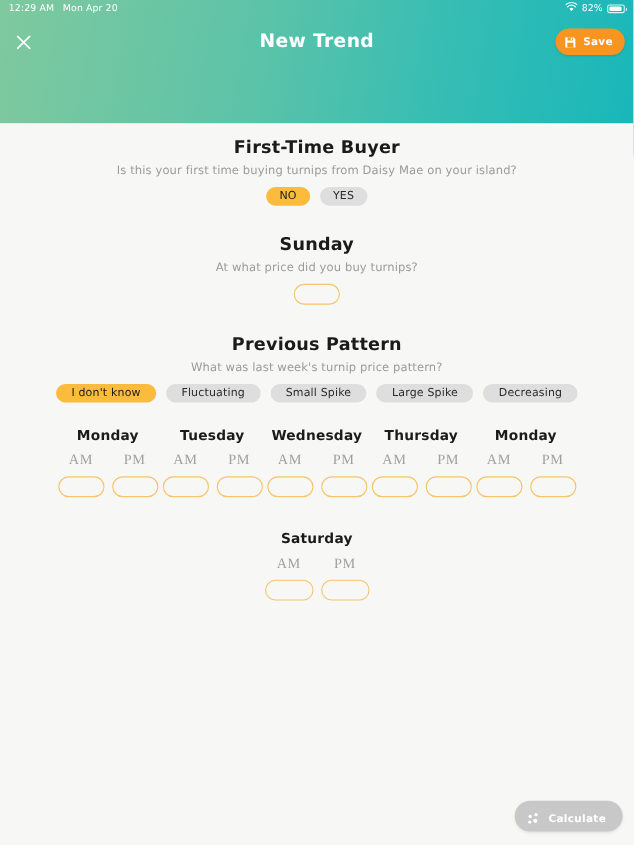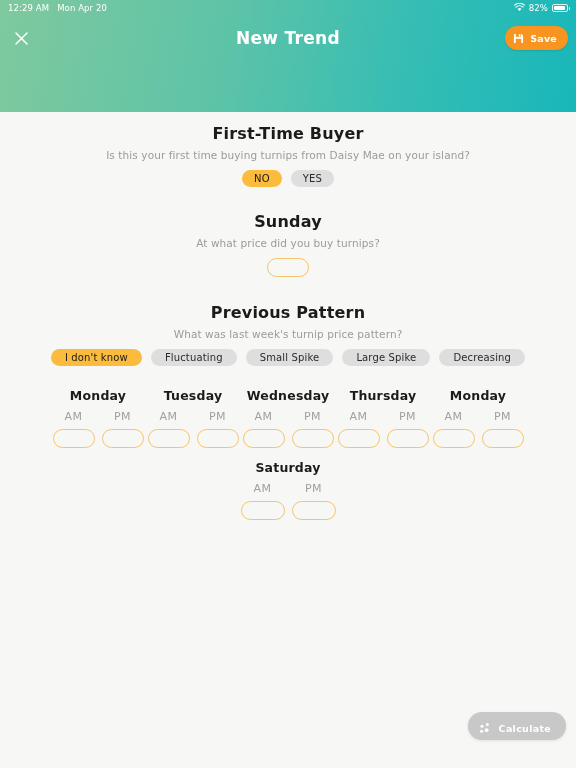--- a/index.html
+++ b/index.html
@@ -201,40 +201,41 @@
     text-align: center;
   }
   .ampm-row {
     display: flex;
     justify-content: center;
     gap: 5px;
     margin-top: 7px;
   }
   .ampm-cell { width: 44px; text-align: center; }
   .ampm-label {
-    font-size: 11px;
+    font-size: 13px;
     color: #a0a0a0;
     letter-spacing: 0.5px;
     display: block;
     margin-bottom: 4px;
+    font-family: Liberation Serif, serif;
   }
 
   .sat-section { text-align: center; }
   .sat-ampm-row {
     display: flex;
     justify-content: center;
     gap: 7px;
     margin-top: 7px;
   }
 
   
   .calc-btn {
     position: absolute;
     right: 10px;
-    bottom: 28px;
+    bottom: 12px;
     height: 28px;
     padding: 4px 15px 0 11px;
     border-radius: 14px;
     background: #C8C8C8;
     display: flex;
     align-items: center;
     gap: 7px;
     cursor: pointer;
     box-shadow: 0 1px 3px rgba(0,0,0,0.10);
   }
@@ -406,21 +407,21 @@
         </div>
         <div class="ampm-cell">
           <span class="ampm-label">PM</span>
           <input class="price-input" type="text" value="" style="">
         </div>
       </div>
     </div>
 
   </div>
 
-  <div class="sat-section" style="margin-top:12px;">
+  <div class="sat-section" style="margin-top:30px;">
     <div class="day-name">Saturday</div>
     <div class="sat-ampm-row">
       <div class="ampm-cell">
         <span class="ampm-label">AM</span>
         <input class="price-input wide" type="text" value="" style="">
       </div>
       <div class="ampm-cell">
         <span class="ampm-label">PM</span>
         <input class="price-input wide" type="text" value="" style="">
       </div>

